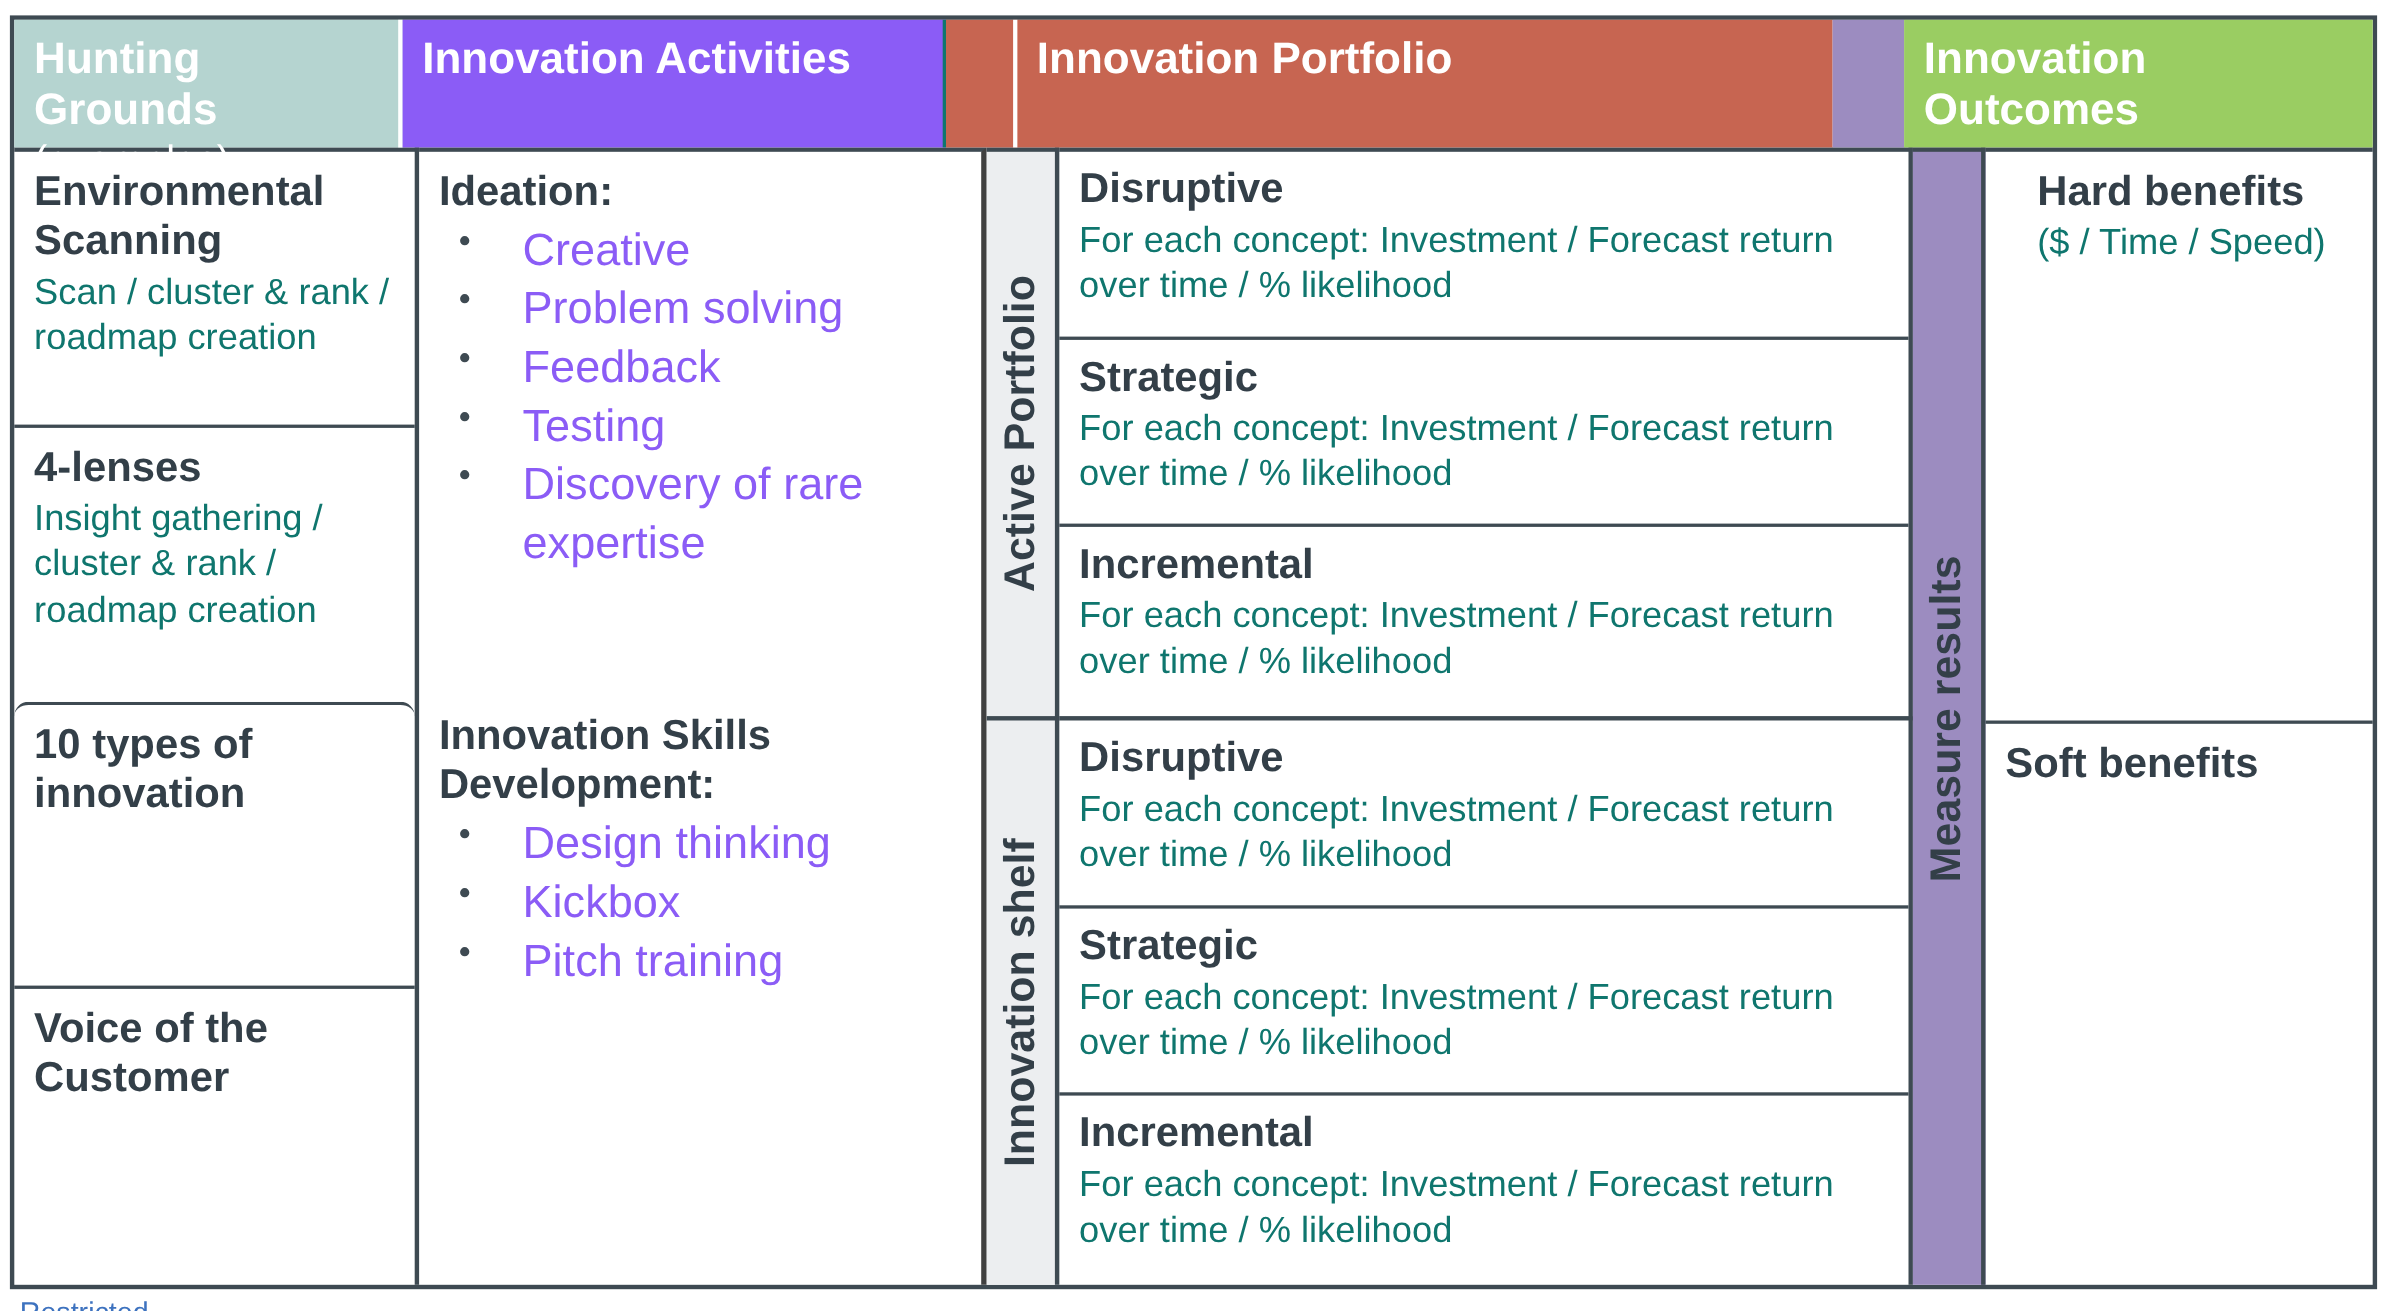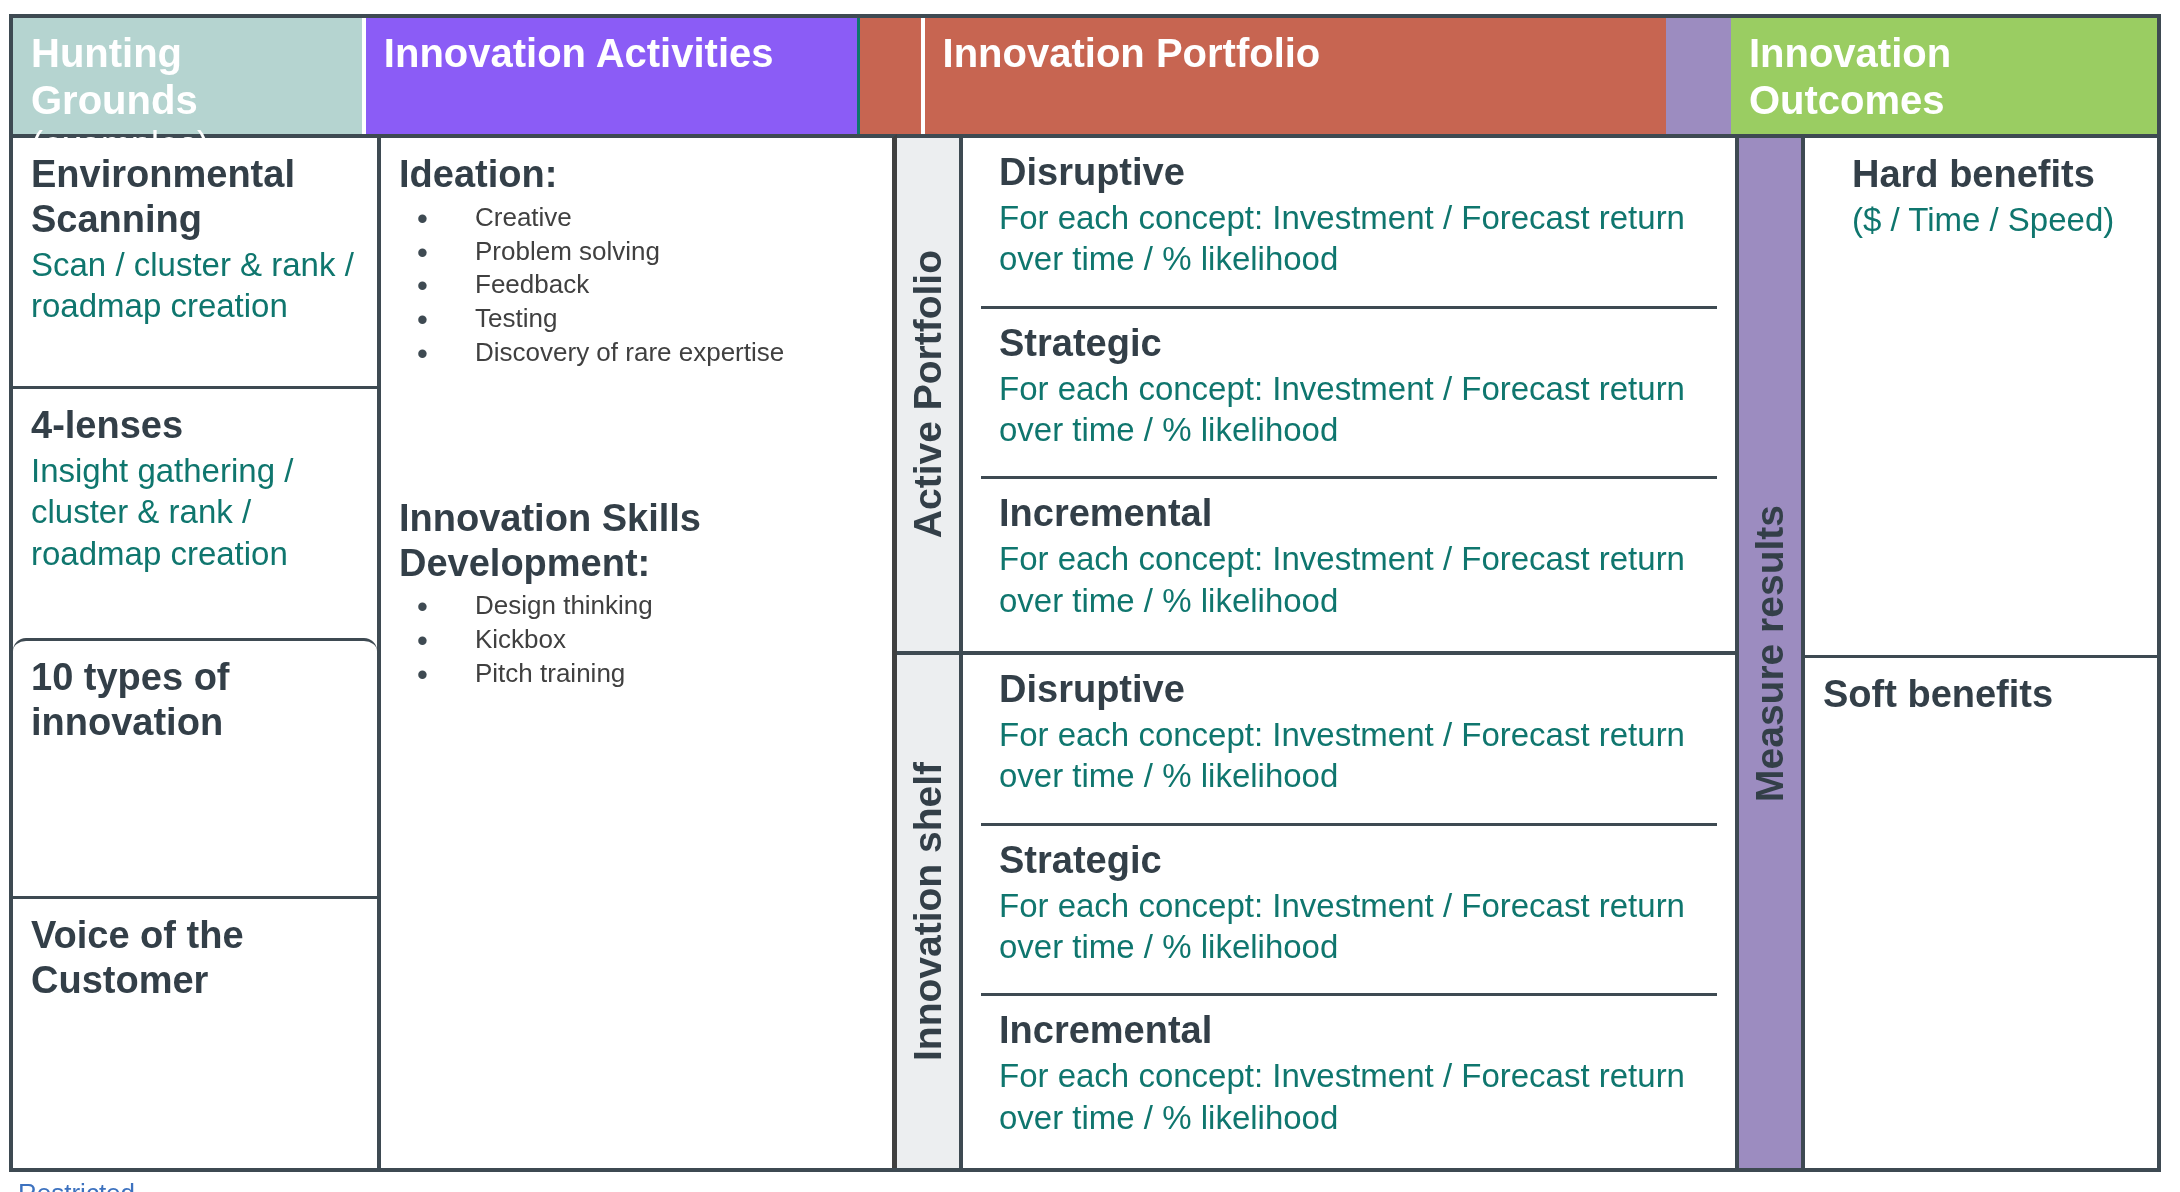--- a/index.html
+++ b/index.html
@@ -101,23 +101,23 @@
 
   
   .act-block { padding: 14px 18px 0 18px; }
   .act-block-2 { margin-top: 112px; }
   ul.bullets {
     list-style: none;
     margin: 4px 0 0 0;
     padding: 0;
   }
   ul.bullets li {
-    font-size: 26px;
+    font-size: 41px;
     line-height: 1.3;
-    color: #404040;
+    color: #8b5cf6;
     padding-left: 76px;
     position: relative;
   }
   ul.bullets li::before {
     content: "\2022";
     position: absolute;
     left: 18px;
     top: -2px;
     font-size: 31px;
     color: #3e4a52;
@@ -150,21 +150,20 @@
     white-space: nowrap;
   }
 
   .pf-cells {
     flex: 1 1 auto;
     box-sizing: border-box;
     border-top: 4px solid #3e4a52;
     border-right: 4px solid #3e4a52;
     display: flex;
     flex-direction: column;
-    align-items: center;
   }
   .pf-cell {
     box-sizing: border-box;
     padding: 12px 18px 8px 18px;
     height: 172px;
     border-bottom: 3px solid #3e4a52;
   }
   .pf-cell:last-child { border-bottom: none; height: 173px; }
   .pf-cell .cell-title { font-size: 38px; }
   .pf-cell .cell-desc  { font-size: 33px; max-width: 700px; }

